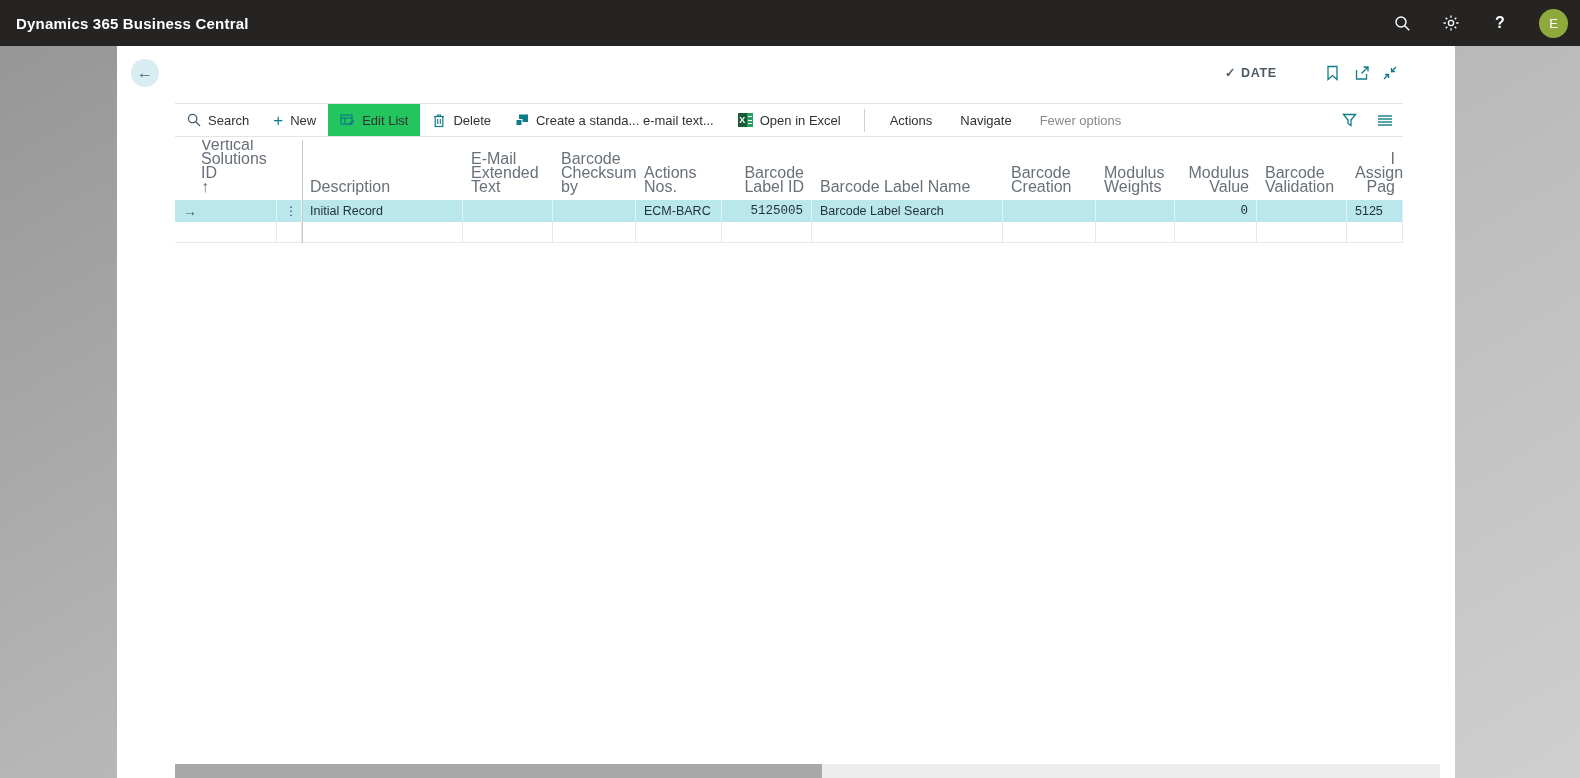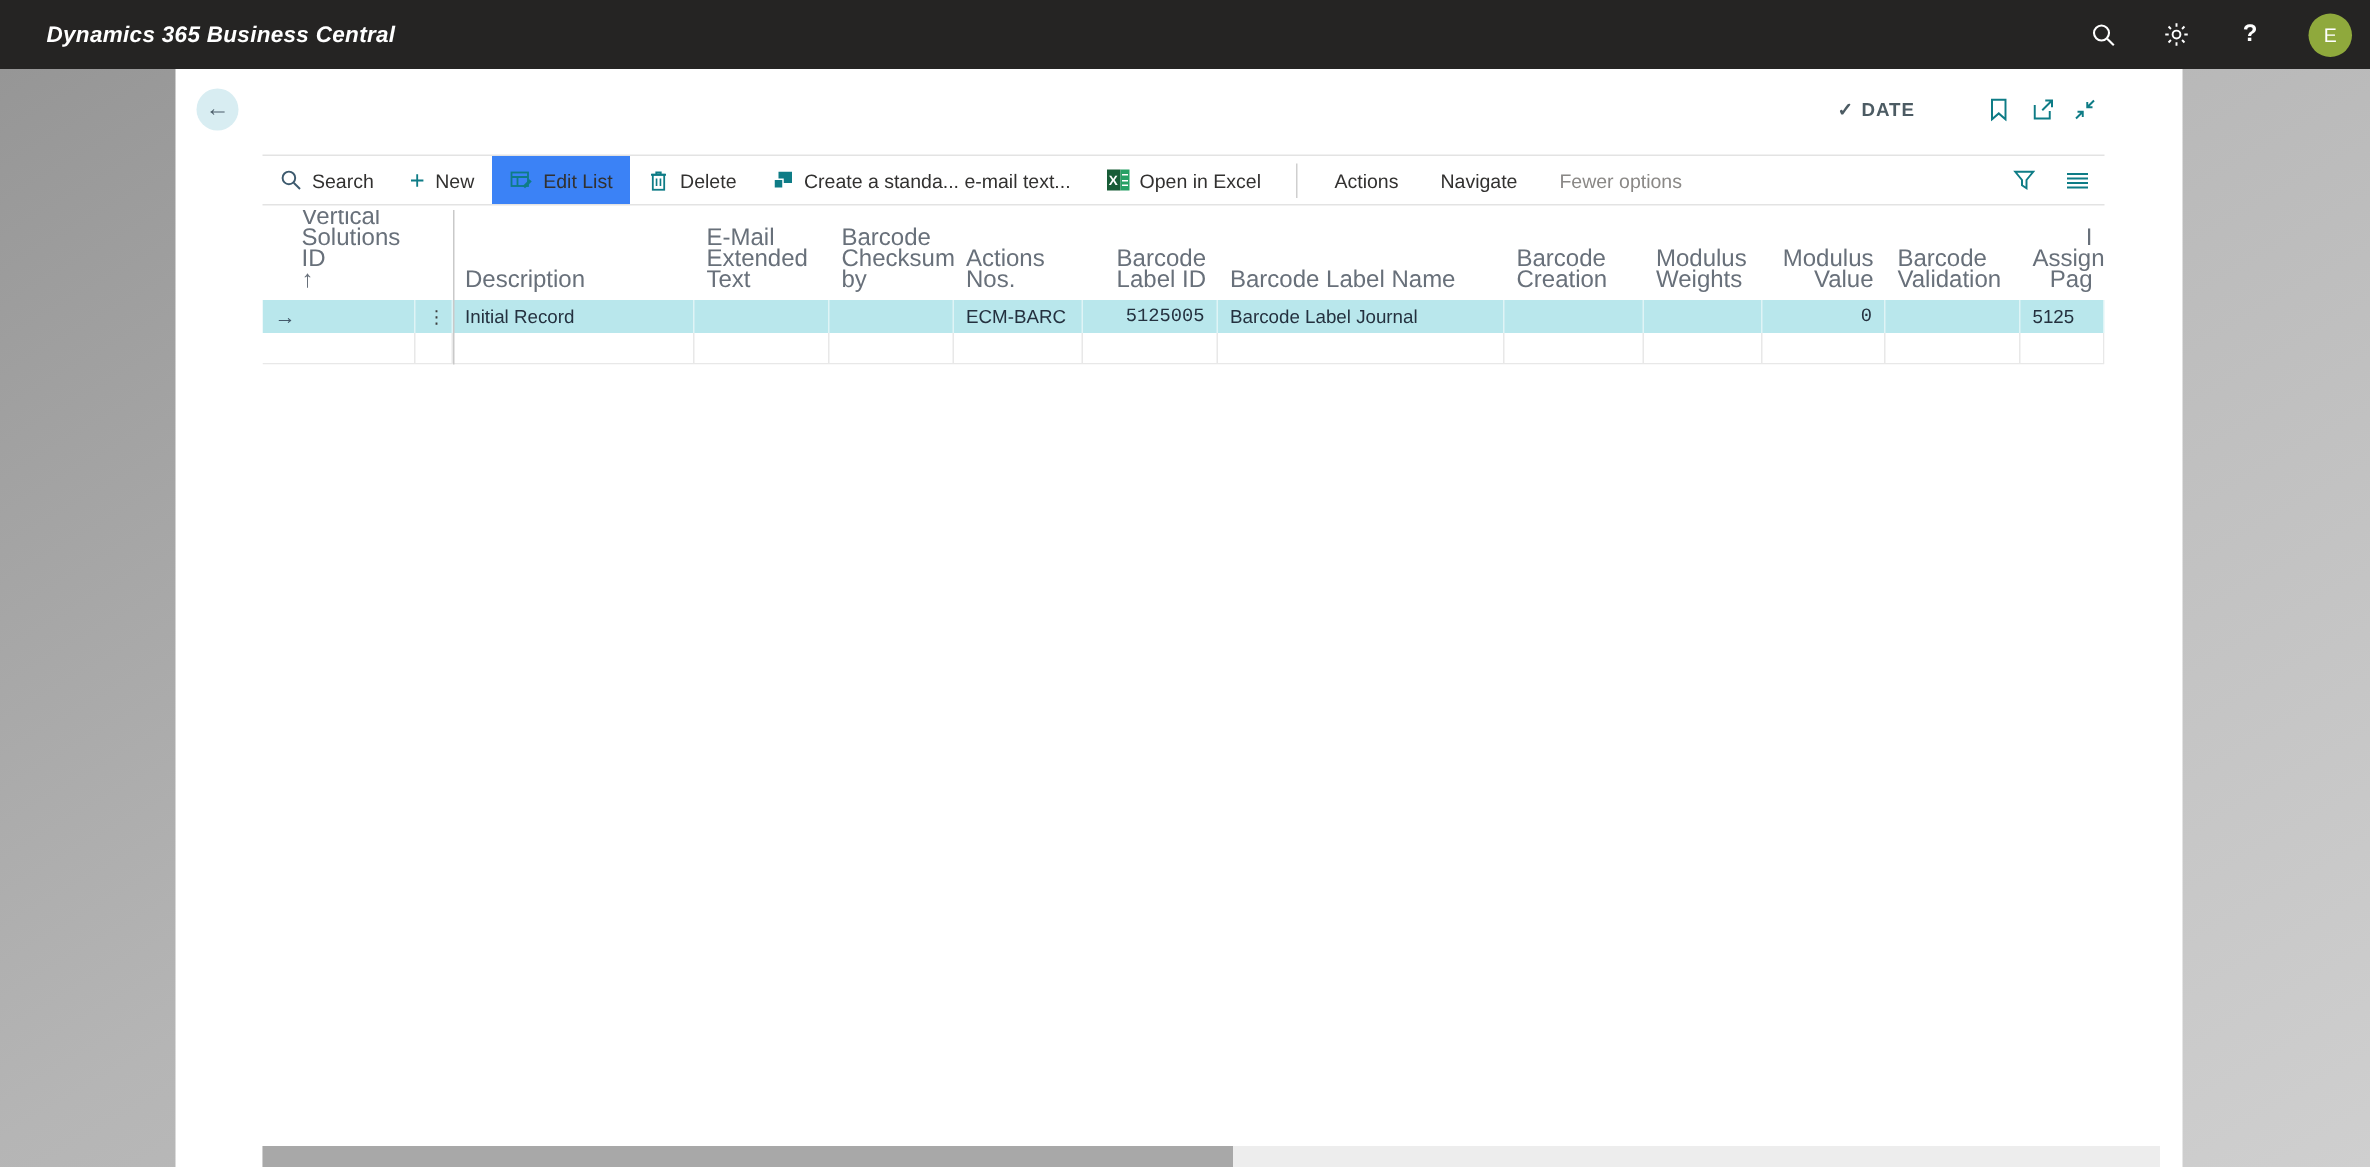--- a/index.html
+++ b/index.html
@@ -6,21 +6,21 @@
   html,body { width:1580px; height:778px; overflow:hidden; }
   body {
     font-family:"Liberation Sans", sans-serif;
     background:linear-gradient(150deg,#949494 0%,#b5b5b5 45%,#cfcfcf 100%);
     position:relative;
   }
 
   
   .topbar { position:absolute; top:0; left:0; width:1580px; height:46px; background:#252423; z-index:10;
             display:flex; align-items:center; color:#fff; }
-  .app-title { margin-left:31px; font-size:15px; font-weight:bold; letter-spacing:.2px;font-style:italic; }
+  .app-title { margin-left:16px; font-size:15px; font-weight:bold; letter-spacing:.2px; }
   .topbar-right { position:absolute; right:12px; top:0; height:46px; display:flex; align-items:center; gap:29px; }
   .tb-icon { display:flex; align-items:center; justify-content:center; width:20px; height:20px; cursor:pointer; }
   .help-glyph { font-size:16px; font-weight:bold; color:#fff; }
   .avatar { width:29px; height:29px; border-radius:50%; background:#8fa93c; color:#fff;
             display:flex; align-items:center; justify-content:center; font-size:13px; }
 
   
   .card { position:absolute; left:117px; top:46px; width:1338px; height:732px; background:#fff; }
 
   
@@ -33,21 +33,21 @@
                  color:#4c5b63; font-size:12.5px; font-weight:bold; letter-spacing:.6px; }
   .hdr-icon { position:absolute; top:18px; width:18px; height:18px; display:flex; align-items:center;
               justify-content:center; cursor:pointer; color:#0e7c86; }
   .i-bookmark { left:1206px; } .i-popout { left:1236px; } .i-collapse { left:1264px; }
 
   
   .toolbar { position:absolute; left:58px; top:57px; width:1228px; height:34px;
              border-top:1px solid #e3e3e3; border-bottom:1px solid #e3e3e3;
              display:flex; align-items:center; font-size:13px; color:#323130; }
   .tbi { display:flex; align-items:center; gap:7px; padding:0 12px; height:100%; cursor:pointer; white-space:nowrap; }
-  .tbi.active { background:#3b82f6; }
+  .tbi.active { background:#22c55e; }
   .tbi.plain { padding:0 14px; }
   .tbi.dim { color:#8a8886; }
   .tb-sep { width:1px; height:23px; background:#cfcfcf; margin:0 11px; }
   .tb-spacer { flex:1; }
   .plus-glyph { font-size:17px; color:#0e7c86; line-height:1; font-weight:normal; }
   .view-icons { display:flex; align-items:center; gap:16px; margin-right:8px; }
   .view-icons .tb-icon { color:#0e7c86; }
 
   
   .xl-icon { width:15px; height:14px; display:flex; }
@@ -255,21 +255,21 @@
         <span class="selector-glyph">→</span>
       </div>
       <div class="dcell w1">
         <span class="menu-glyph">⋮</span>
       </div>
       <div class="dcell w2">Initial Record</div>
       <div class="dcell w3"></div>
       <div class="dcell w4"></div>
       <div class="dcell w5">ECM-BARC</div>
       <div class="dcell w6 num">5125005</div>
-      <div class="dcell w7">Barcode Label Journal</div>
+      <div class="dcell w7">Barcode Label Search</div>
       <div class="dcell w8"></div>
       <div class="dcell w9"></div>
       <div class="dcell w10 num">0</div>
       <div class="dcell w11"></div>
       <div class="dcell w12">5125</div>
     </div>
 
     <div class="erow">
       <div class="dcell w0"></div>
       <div class="dcell w1"></div>

